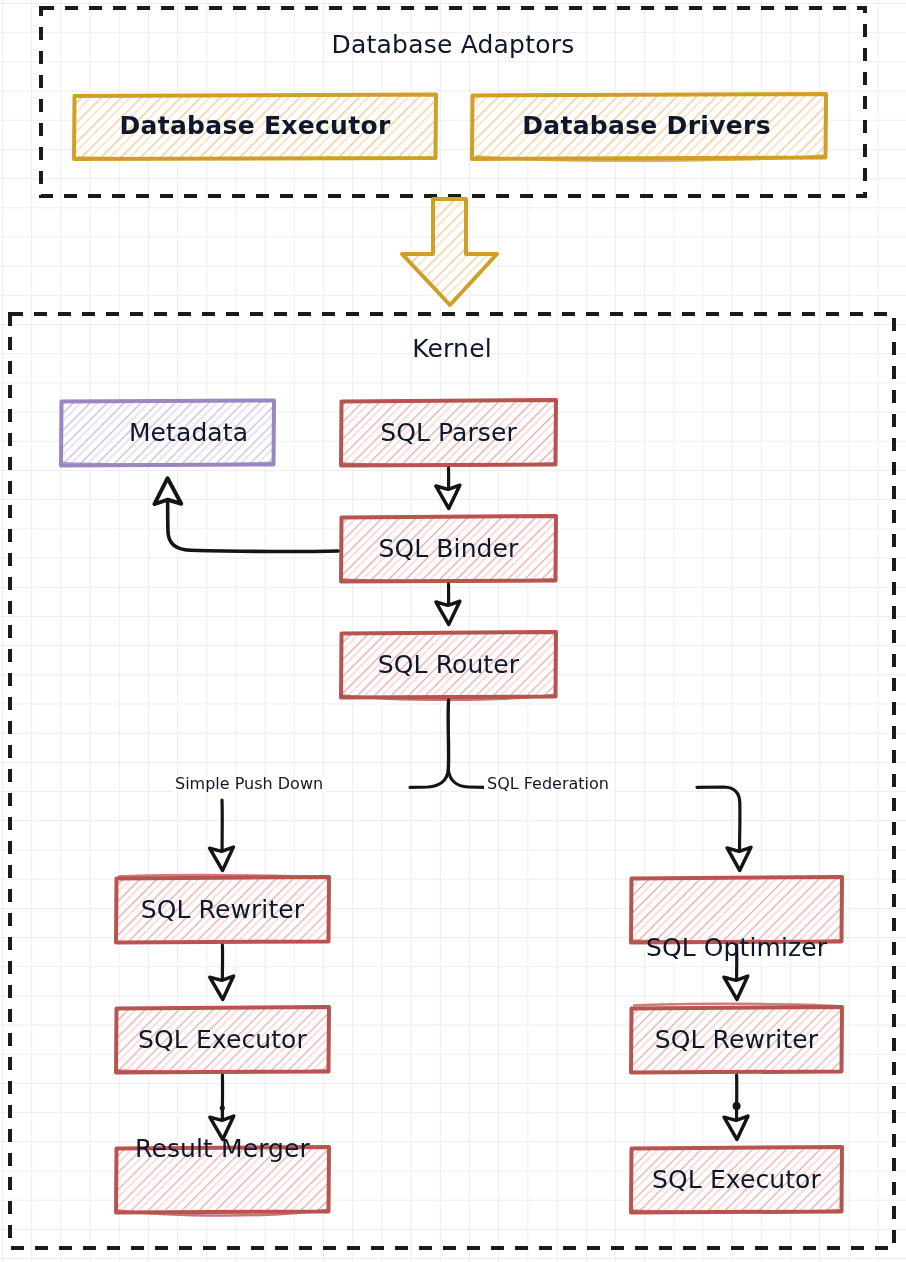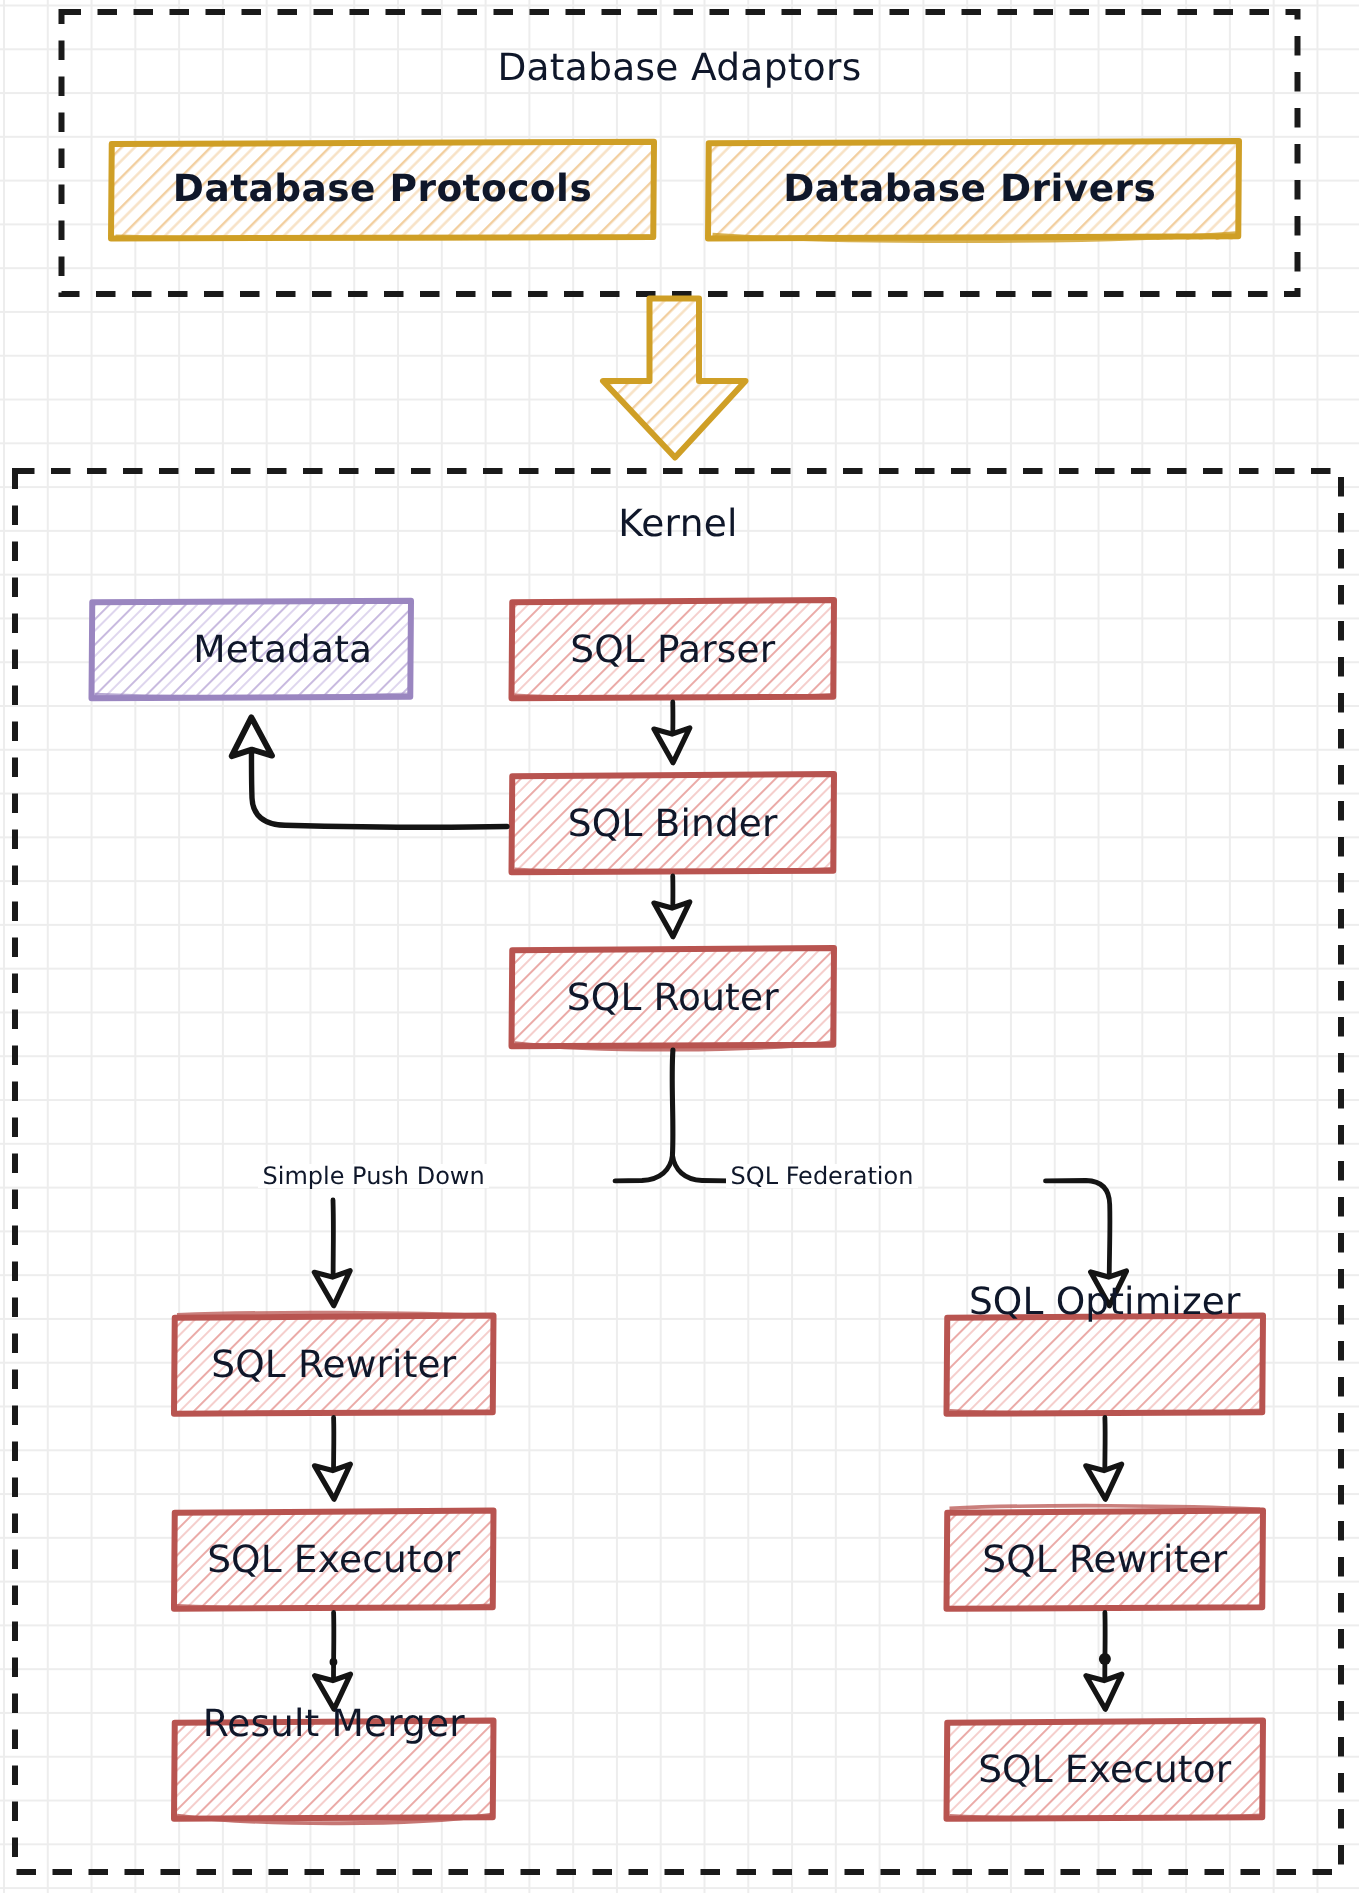--- a/index.html
+++ b/index.html
@@ -216,39 +216,39 @@
     </g>
 
     <circle cx="222.3" cy="1108" r="2.6" fill="#141414"></circle>
     <circle cx="736.6" cy="1106" r="4" fill="#141414"></circle>
   </svg>
 
   <div class="lbl group-title" style="left:41px; top:32px; width:824px;">Database Adaptors</div>
 
   <div class="lbl group-title" style="left:10px; top:336px; width:884px;">Kernel</div>
 
-  <div class="lbl node-label bold" style="left:73px; top:113px; width:364px;">Database Protocols</div>
+  <div class="lbl node-label bold" style="left:73px; top:113px; width:364px;">Database Executor</div>
 
   <div class="lbl node-label bold" style="left:471px; top:113px; width:351px;">Database Drivers</div>
 
   <div class="lbl node-label" style="left:60px; top:420px; width:257px;">Metadata</div>
 
   <div class="lbl node-label" style="left:340px; top:420px; width:217px;">SQL Parser</div>
 
   <div class="lbl node-label" style="left:340px; top:536px; width:217px;">SQL Binder</div>
 
   <div class="lbl node-label" style="left:340px; top:652px; width:217px;">SQL Router</div>
 
   <div class="lbl node-label" style="left:115px; top:897px; width:215px;">SQL Rewriter</div>
 
   <div class="lbl node-label" style="left:115px; top:1027px; width:215px;">SQL Executor</div>
 
   <div class="lbl node-label" style="left:115px; top:1136px; width:215px;">Result Merger</div>
 
-  <div class="lbl node-label" style="left:630px; top:855px; width:213px;">SQL Optimizer</div>
+  <div class="lbl node-label" style="left:630px; top:935px; width:213px;">SQL Optimizer</div>
 
   <div class="lbl node-label" style="left:630px; top:1027px; width:213px;">SQL Rewriter</div>
 
   <div class="lbl node-label" style="left:630px; top:1167px; width:213px;">SQL Executor</div>
 
   <div class="lbl edge-label" style="left:172px; top:776px;">Simple Push Down</div>
 
   <div class="lbl edge-label" style="left:484px; top:776px;">SQL Federation</div>
 
 </div>

